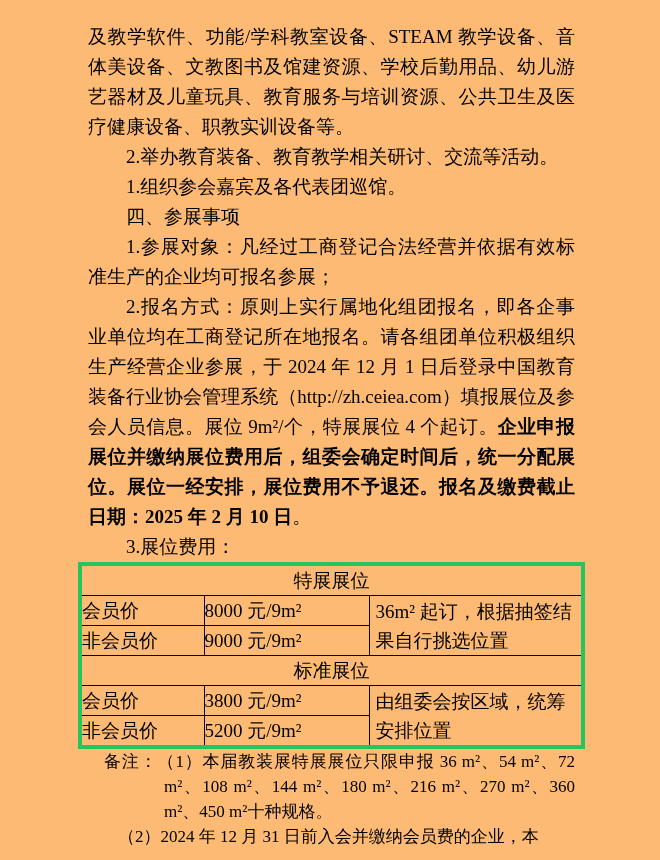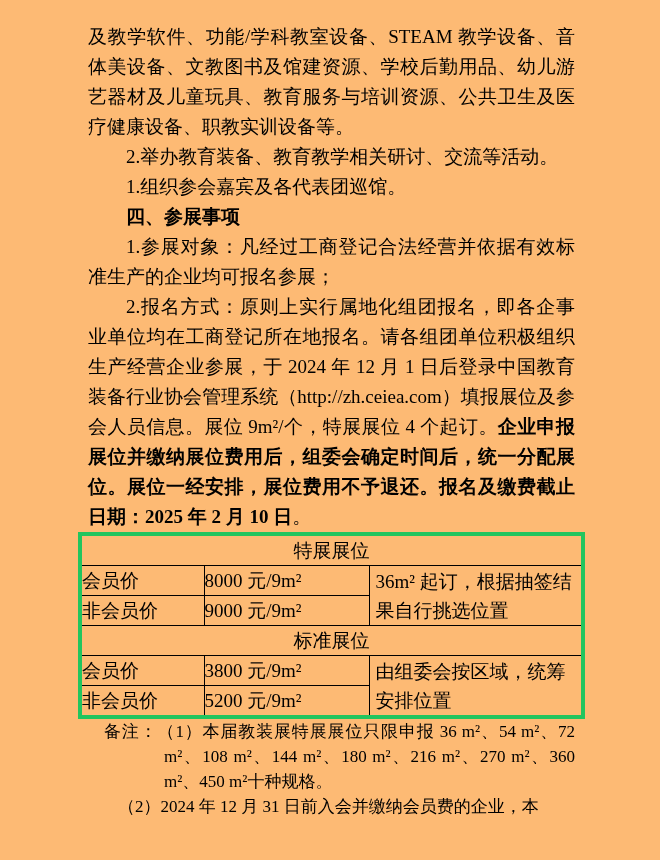--- a/index.html
+++ b/index.html
@@ -18,21 +18,21 @@
     font-family: "Liberation Serif", "DejaVu Serif", serif;
     font-size: 19px;
     line-height: 30px;
     overflow: hidden;
   }
   p {
     margin: 0;
     text-align: justify;
   }
   .indent { text-indent: 38px; }
-  .heading { font-weight: bold; }
+  .heading { font-weight: normal; }
   .bold-run { font-weight: bold; }
 
   table.fee-table {
     border-collapse: collapse;
     table-layout: fixed;
     width: 503px;
     margin-left: -10px;
     border: 4px solid #22c55e;
   }
   table.fee-table td {
@@ -78,20 +78,21 @@
   <p class="indent">2.举办教育装备、教育教学相关研讨、交流等活动。</p>
 
   <p class="indent">1.组织参会嘉宾及各代表团巡馆。</p>
 
   <p class="indent heading">四、参展事项</p>
 
   <p class="indent">1.参展对象：凡经过工商登记合法经营并依据有效标准生产的企业均可报名参展；</p>
 
   <p class="indent"><span>2.报名方式：原则上实行属地化组团报名，即各企事业单位均在工商登记所在地报名。请各组团单位积极组织生产经营企业参展，于 2024 年 12 月 1 日后登录中国教育装备行业协会管理系统（http://zh.ceiea.com）填报展位及参会人员信息。展位 9m²/个，特展展位 4 个起订。</span><span class="bold-run">企业申报展位并缴纳展位费用后，组委会确定时间后，统一分配展位。展位一经安排，展位费用不予退还。报名及缴费截止日期：2025 年 2 月 10 日</span><span>。</span></p>
 
+  <p class="indent">3.展位费用：</p>
 
   <table class="fee-table">
     <colgroup>
       <col style="width:124px">
       <col style="width:165px">
       <col style="width:214px">
     </colgroup>
     <tbody>
       <tr>
         <td colspan="3" class="section-header">特展展位</td>

